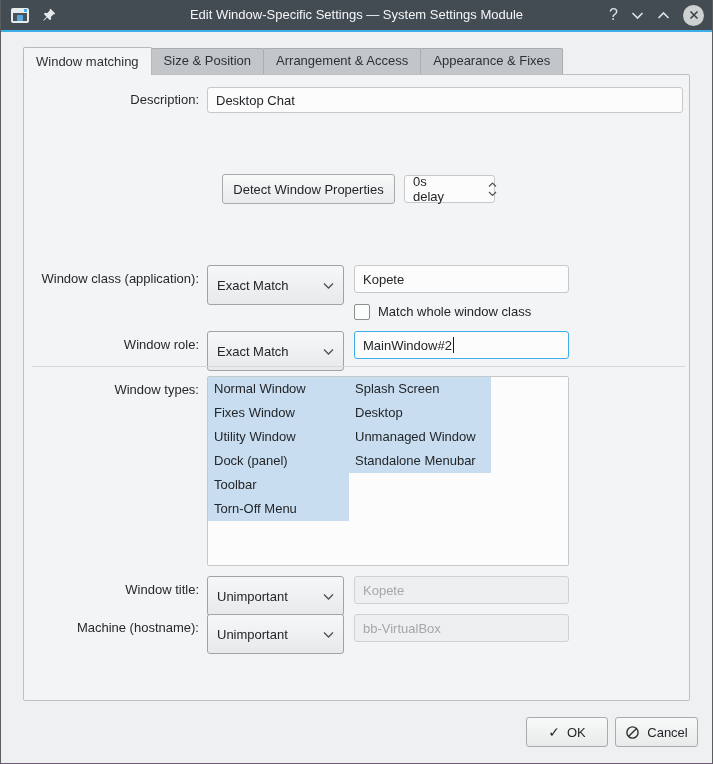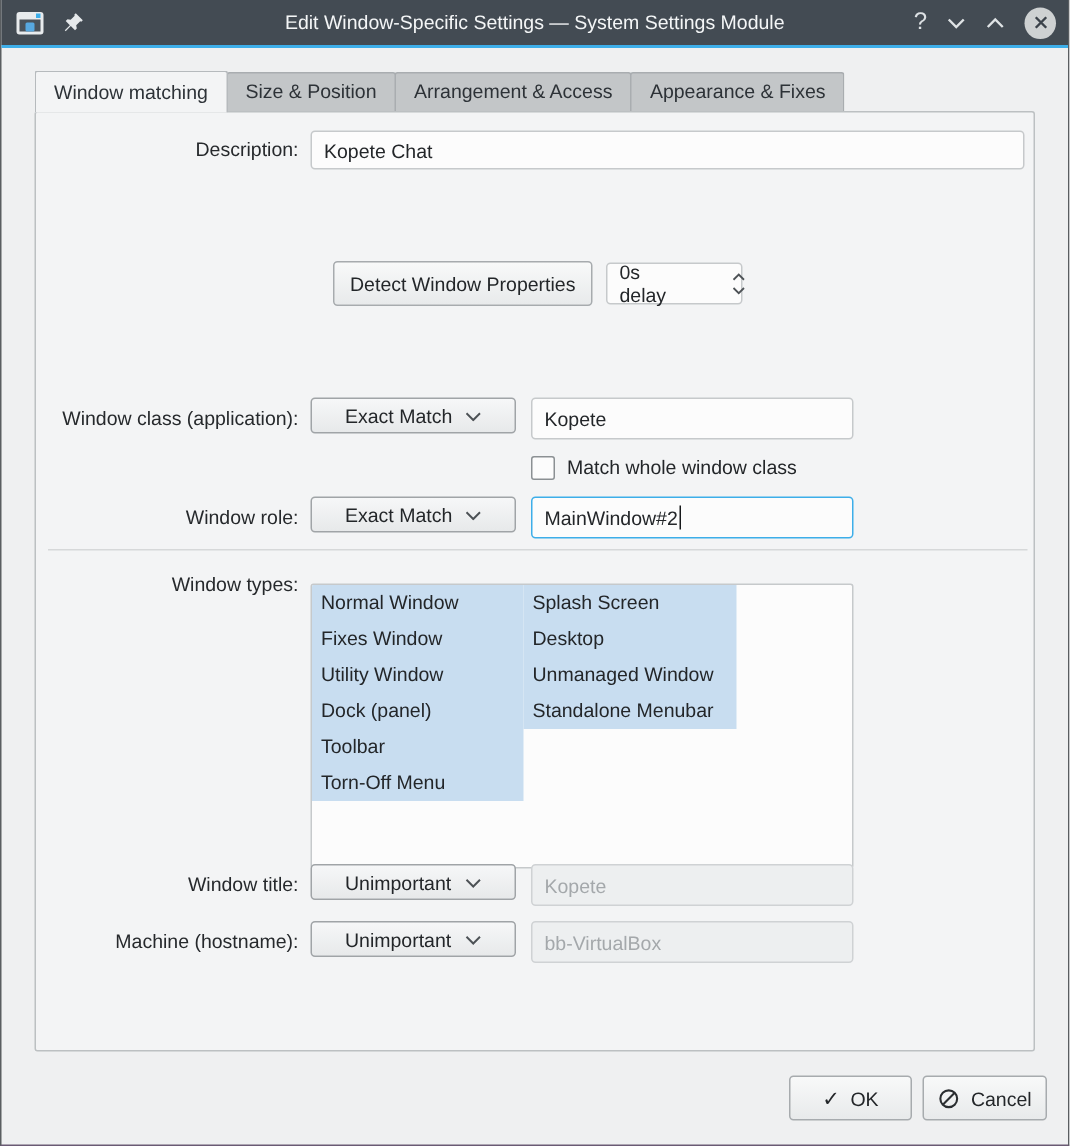--- a/index.html
+++ b/index.html
@@ -31,33 +31,33 @@
   .tab.active { height:28px; line-height:27px; background:#f3f4f5; border-color:#b6babd; z-index:4; }
   
   .frame { position:absolute; left:22px; top:74px; width:667px; height:627px;
            background:#f3f4f5; border:1px solid #bcc0c2; border-radius:2px; z-index:1; }
   .flabel { position:absolute; left:0; width:175px; text-align:right; color:#26292c; }
   .textfield { position:absolute; background:#fcfcfc; border:1px solid #c6c9cb; border-radius:3px;
                display:flex; align-items:center; padding:0 8px; color:#232629; white-space:nowrap; overflow:hidden; }
   .textfield.focused { border-color:#3daee9; }
   .textfield.focused::after { content:''; width:1px; height:16px; background:#17191b; margin-left:1px; }
   .textfield.disabled { background:#edeff0; border-color:#cfd2d4; color:#a4a8ab; }
-  .combo { position:absolute; width:137px; height:24px; background:linear-gradient(#f6f7f8,#e7e9ea);
+  .combo { position:absolute; width:137px; height:40px; background:linear-gradient(#f6f7f8,#e7e9ea);
            border:1px solid #a0a4a7; border-radius:3px; display:flex; align-items:center;
-           justify-content:space-between; padding:0 22px; }
+           justify-content:space-between; padding:0 9px; }
   .btn { background:linear-gradient(#f8f9f9,#e8eaeb); border:1px solid #a7abae; border-radius:3px;
          display:flex; align-items:center; justify-content:center; gap:7px; color:#232629; }
   .spinbox { position:absolute; background:#fcfcfc; border:1px solid #c6c9cb; border-radius:3px;
              display:flex; align-items:center; justify-content:space-between; padding:0 8px; }
   .spin-arrows { display:flex; flex-direction:column; gap:3px; align-items:center; }
   .checkbox { position:absolute; width:16px; height:16px; background:#fcfcfc;
               border:1px solid #8b9093; border-radius:2px; }
   .cb-label { position:absolute; left:354px; top:229px; height:16px; line-height:16px; }
   .separator { position:absolute; left:8px; top:291px; width:653px; height:1px; background:#d6d8d9; }
-  .listbox { position:absolute; left:183px; top:314px; width:362px; height:190px;
+  .listbox { position:absolute; left:183px; top:301px; width:362px; height:190px;
              background:#fcfcfc; border:1px solid #c6c9cb; border-radius:2px; overflow:hidden; }
   .lcol { position:absolute; top:0; }
   .lcol1 { left:0; width:141px; }
   .lcol2 { left:141px; width:142px; }
   .litem { height:24px; line-height:24px; padding-left:6px; white-space:nowrap; }
   .litem.selected { background:#c8ddf0; }
   
   .footer-btn { position:absolute; top:717px; height:30px; }
   .ok-btn { left:525px; width:82px; }
   .cancel-btn { left:614px; width:83px; }
@@ -106,21 +106,21 @@
   <div class="tabbar">
     <div class="tab active">Window matching</div>
     <div class="tab">Size &amp; Position</div>
     <div class="tab">Arrangement &amp; Access</div>
     <div class="tab">Appearance &amp; Fixes</div>
   </div>
 
   <div class="frame">
 
     <div class="flabel" style="top:12px; height:26px; line-height:26px;">Description:</div>
-    <div class="textfield" style="left:183px; top:12px; width:476px; height:26px;">Kopete Chat</div>
+    <div class="textfield" style="left:183px; top:12px; width:476px; height:26px;">Desktop Chat</div>
 
     <div class="btn" style="position:absolute; left:198px; top:99px; width:173px; height:30px;">
       <span>Detect Window Properties</span>
     </div>
     <div class="spinbox" style="left:380px; top:100px; width:91px; height:28px;gap:44px;">
       <span>0s delay</span>
       <span class="spin-arrows">
         <svg width="9" height="6" viewBox="0 0 9 6">
             <polyline points="1,4.5 4.5,1 8,4.5" fill="none" stroke="#4d5256" stroke-width="1.2"></polyline>
           </svg>

